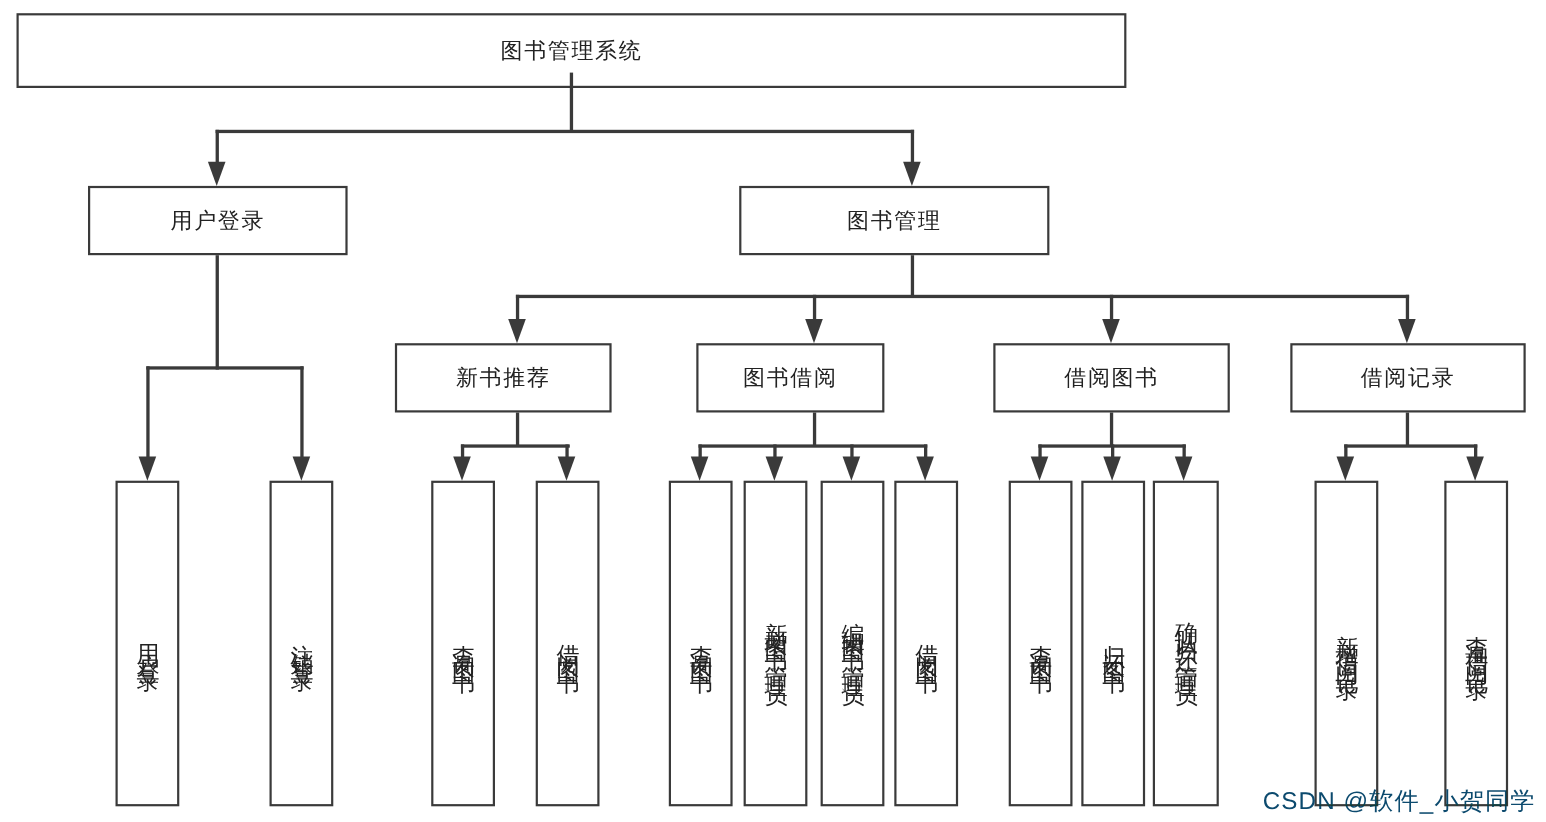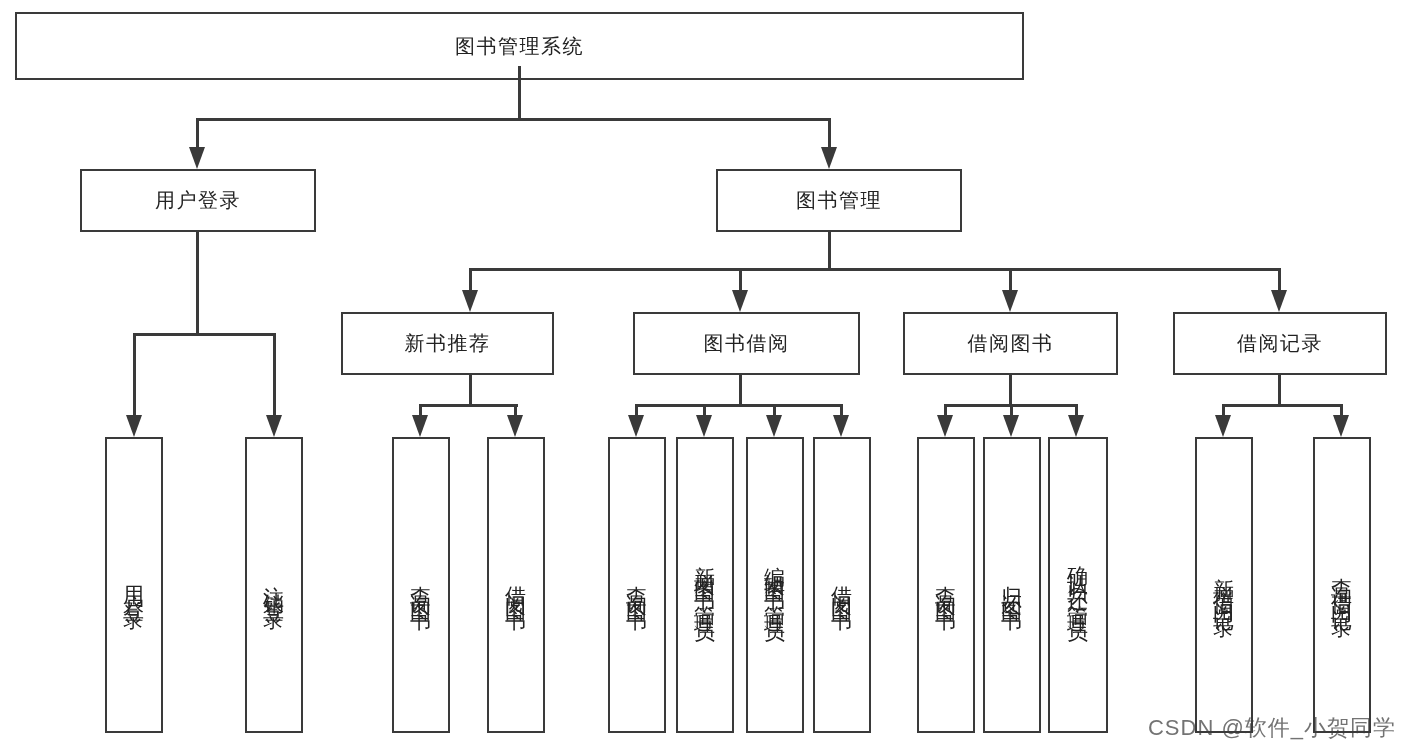--- a/index.html
+++ b/index.html
@@ -31,49 +31,49 @@
   .arr{
     position:absolute;width:0;height:0;
     border-left:8.5px solid transparent;
     border-right:8.5px solid transparent;
     border-top:22px solid #3a3a3a;
   }
   .watermark{
     position:absolute;
     right:9px;bottom:4px;
     font-size:22px;
-    color:#737373;
+    color:#0c4a6e;
     letter-spacing:1px;
     z-index:5;
     mix-blend-mode:darken;
     white-space:nowrap;
   }
 </style>
 </head>
 <body>
 
 <div class="canvas">
 
   <div class="box" style="left:15px;top:12px;width:1009px;height:68px">
     <span class="h-label">图书管理系统</span>
   </div>
 
   <div class="box" style="left:80px;top:169px;width:236px;height:63px">
     <span class="h-label">用户登录</span>
   </div>
 
-  <div class="box" style="left:716px;top:169px;width:246px;height:63px">
+  <div class="box" style="left:672px;top:169px;width:282px;height:63px">
     <span class="h-label">图书管理</span>
   </div>
 
-  <div class="box" style="left:341px;top:312px;width:213px;height:63px">
+  <div class="box" style="left:359px;top:312px;width:197px;height:63px">
     <span class="h-label">新书推荐</span>
   </div>
 
-  <div class="box" style="left:633px;top:312px;width:227px;height:63px">
+  <div class="box" style="left:633px;top:312px;width:171px;height:63px">
     <span class="h-label">图书借阅</span>
   </div>
 
   <div class="box" style="left:903px;top:312px;width:215px;height:63px">
     <span class="h-label">借阅图书</span>
   </div>
 
   <div class="box" style="left:1173px;top:312px;width:214px;height:63px">
     <span class="h-label">借阅记录</span>
   </div>

